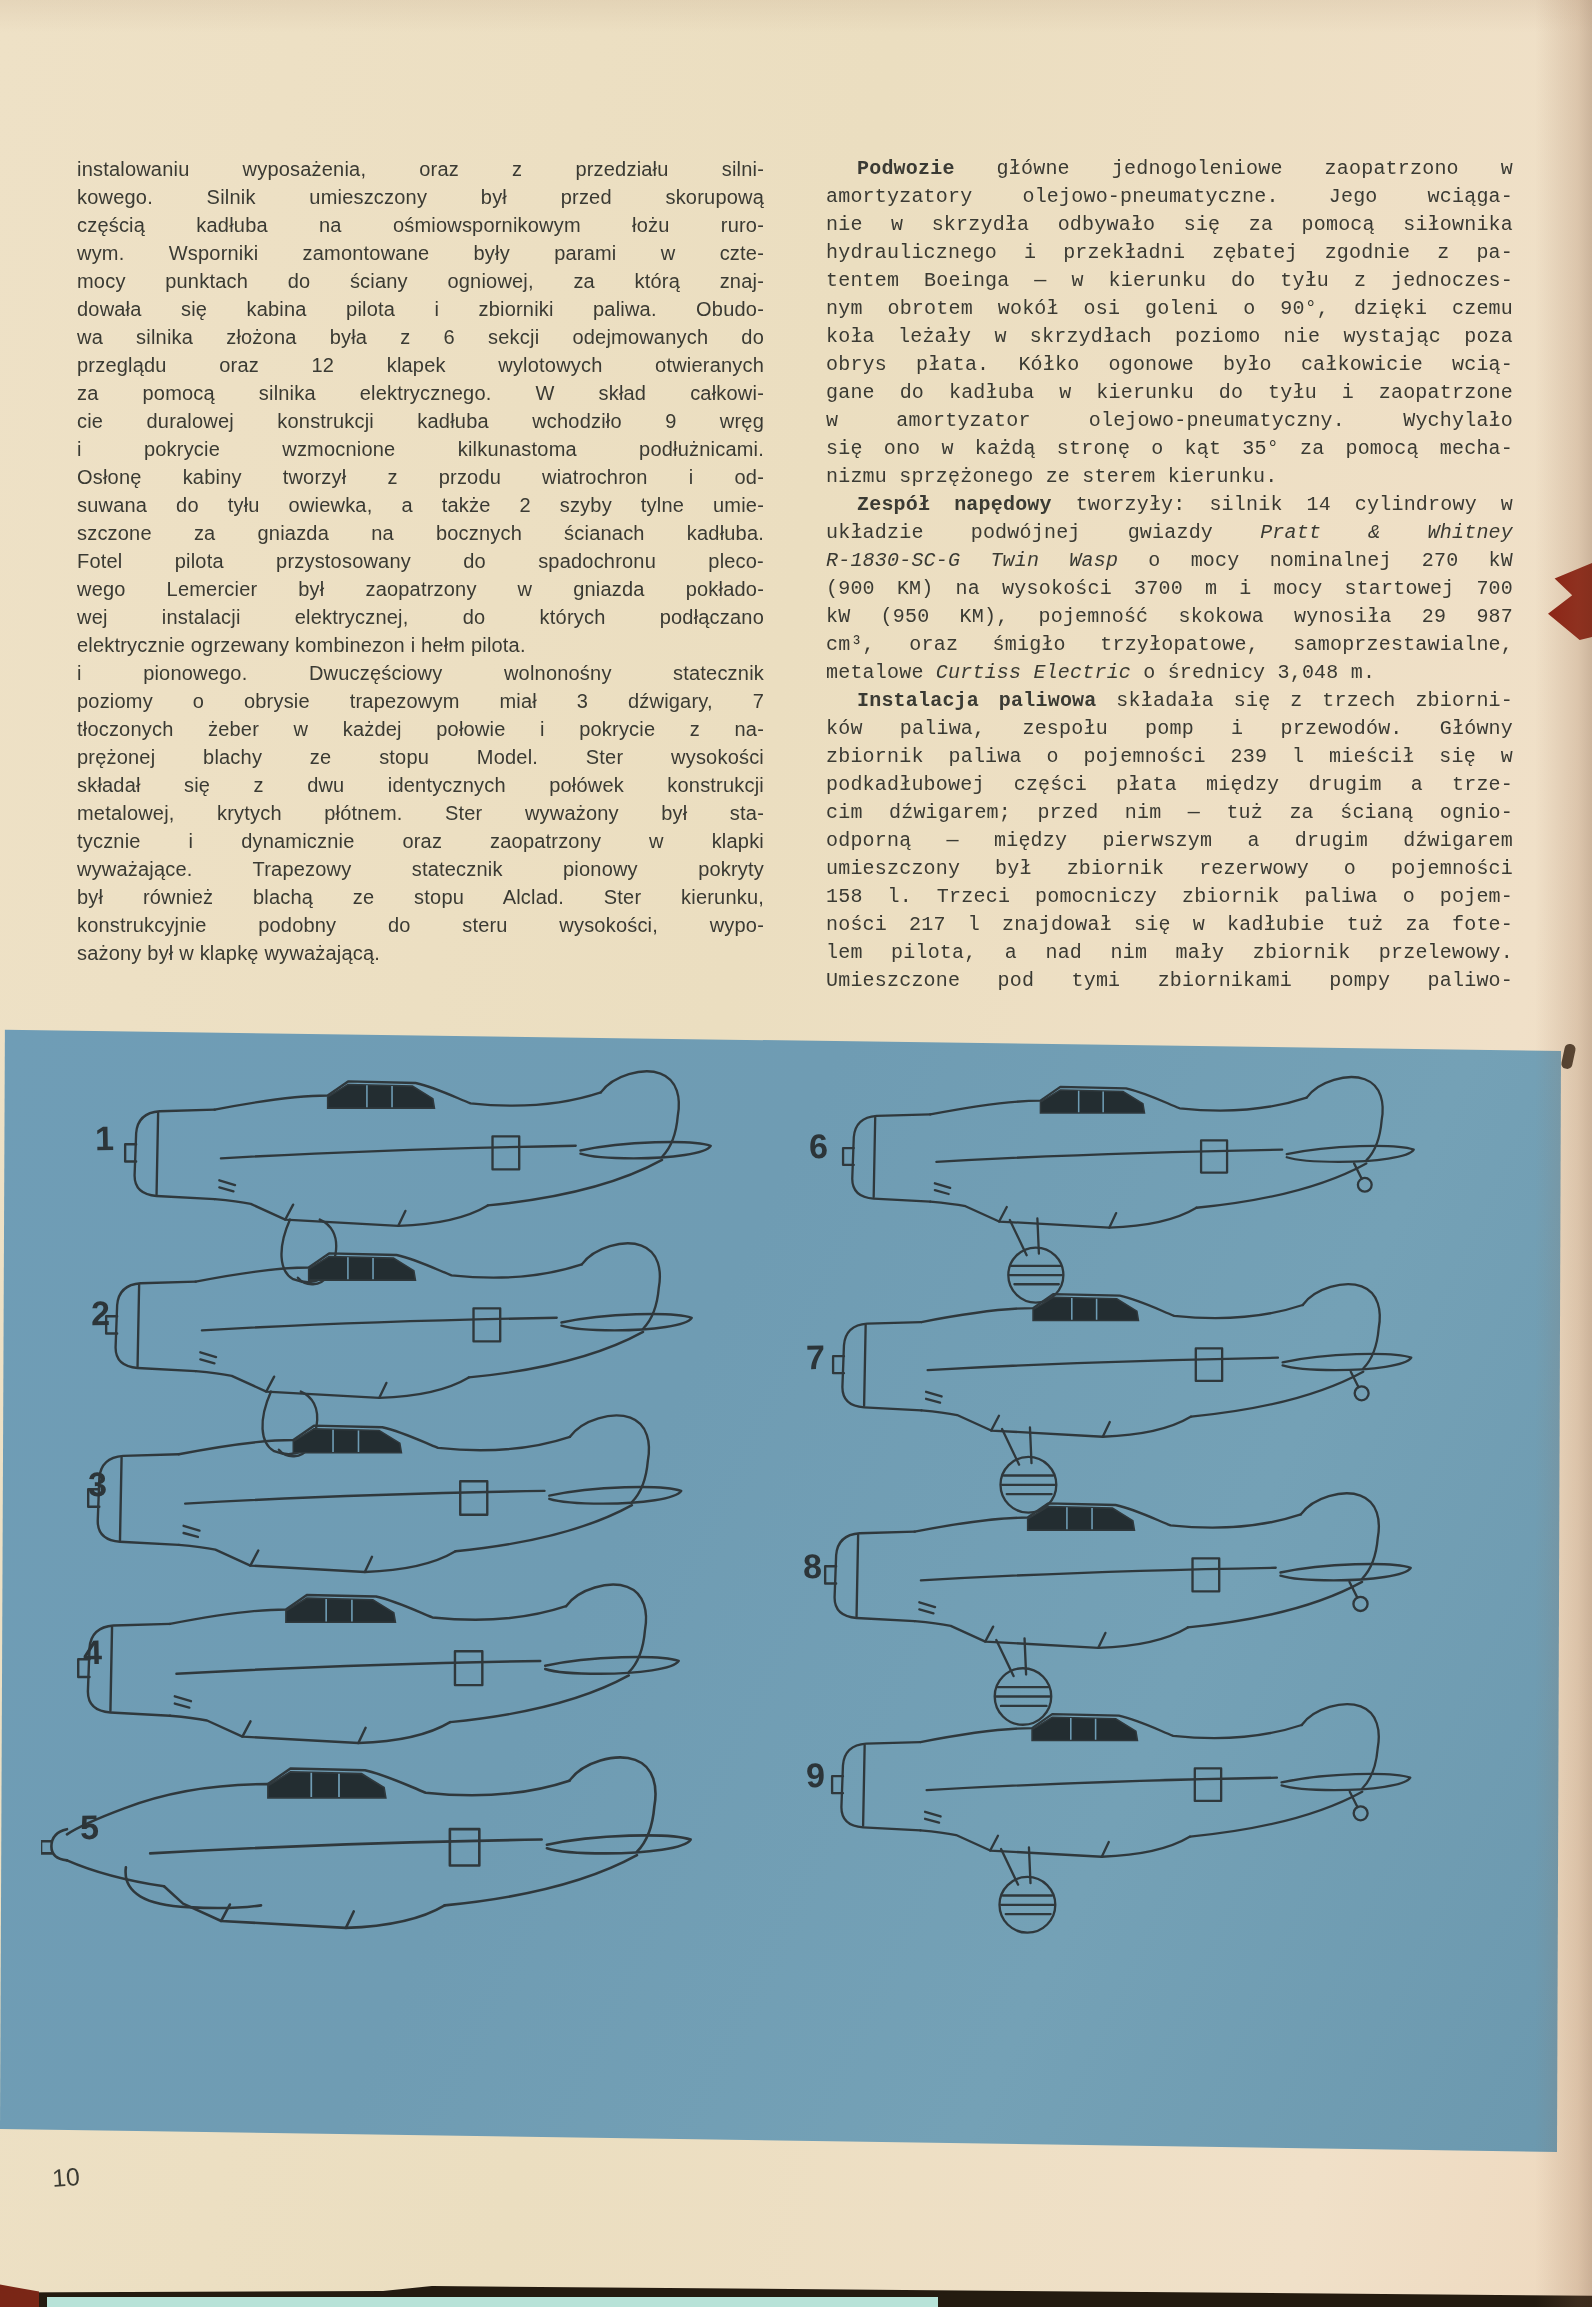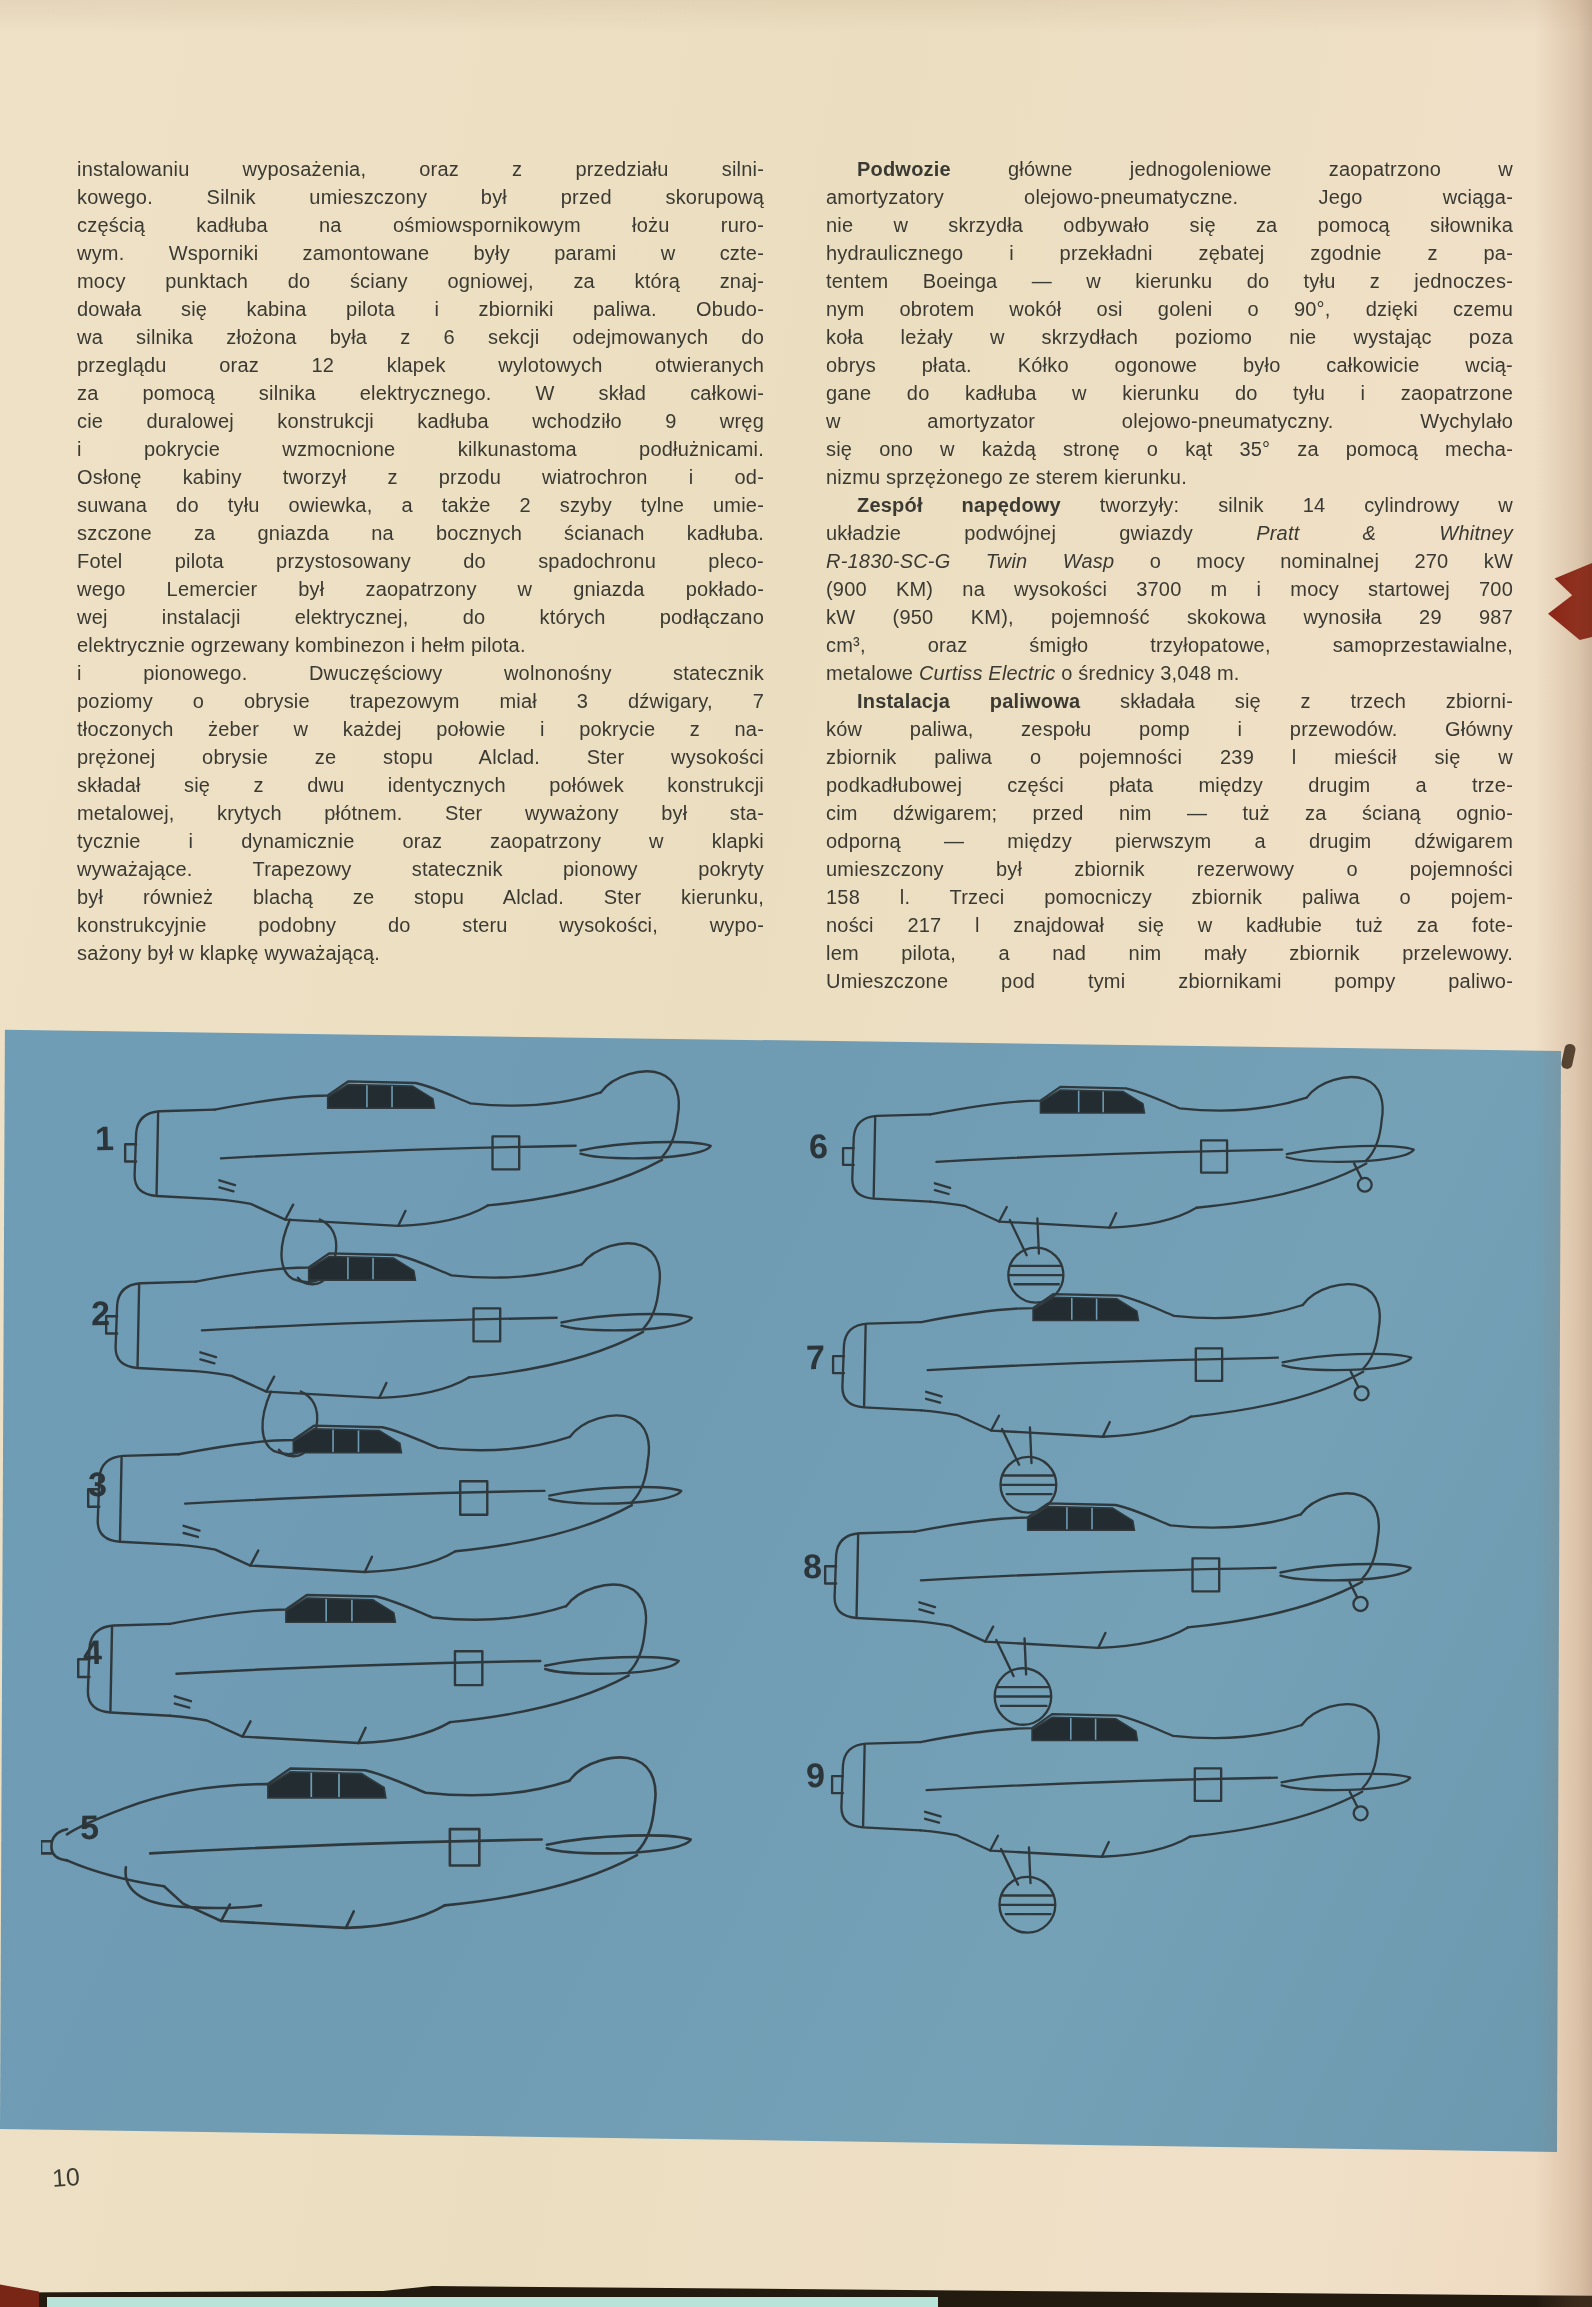--- a/index.html
+++ b/index.html
@@ -11,21 +11,21 @@
   .edge-shade-right{position:absolute;top:0;right:0;width:57px;height:100%;
         background:linear-gradient(90deg,rgba(140,100,70,0) 0%,rgba(150,105,75,.22) 75%,rgba(120,80,55,.30) 100%);
         pointer-events:none;z-index:6;}
   .edge-shade-top{position:absolute;top:0;left:0;width:100%;height:33px;
         background:linear-gradient(180deg,rgba(150,110,80,.10),rgba(150,110,80,0));z-index:6;}
 
   
   .col{position:absolute;top:155px;width:687px;color:#3a3a33;
        font-size:20px;line-height:28px;letter-spacing:0.2px;}
   .col-left{left:77px;}
-  .col-right{left:826px;}
+  .col-right{left:826px;font-family:Liberation Mono, monospace;}
   .line{text-align:justify;text-align-last:justify;white-space:nowrap;}
   .line.nojust{text-align-last:left;white-space:normal;}
   .line.indent{text-indent:31px;}
   .line .b{font-weight:700;}
   .line .i{font-style:italic;}
 
   
   .panel{position:absolute;left:0;top:1020px;width:1592px;height:1142px;
          background:linear-gradient(115deg,#6f9db6 0%,#6f9cb3 40%,#74a1b6 70%,#6b98ae 100%);
          clip-path:polygon(4.9px 9.8px,1561px 31px,1557px 1132px,0px 1109px);z-index:1;}
@@ -77,21 +77,21 @@
       <div class="line"><span>Osłonę kabiny tworzył z przodu wiatrochron i od-</span></div>
       <div class="line"><span>suwana do tyłu owiewka, a także 2 szyby tylne umie-</span></div>
       <div class="line"><span>szczone za gniazda na bocznych ścianach kadłuba.</span></div>
       <div class="line"><span>Fotel pilota przystosowany do spadochronu pleco-</span></div>
       <div class="line"><span>wego Lemercier był zaopatrzony w gniazda pokłado-</span></div>
       <div class="line"><span>wej instalacji elektrycznej, do których podłączano</span></div>
       <div class="line nojust"><span>elektrycznie ogrzewany kombinezon i hełm pilota.</span></div>
       <div class="line"><span>i pionowego. Dwuczęściowy wolnonośny statecznik</span></div>
       <div class="line"><span>poziomy o obrysie trapezowym miał 3 dźwigary, 7</span></div>
       <div class="line"><span>tłoczonych żeber w każdej połowie i pokrycie z na-</span></div>
-      <div class="line"><span>prężonej obrysie ze stopu Alclad. Ster wysokości</span></div>
+      <div class="line"><span>prężonej blachy ze stopu Model. Ster wysokości</span></div>
       <div class="line"><span>składał się z dwu identycznych połówek konstrukcji</span></div>
       <div class="line"><span>metalowej, krytych płótnem. Ster wyważony był sta-</span></div>
       <div class="line"><span>tycznie i dynamicznie oraz zaopatrzony w klapki</span></div>
       <div class="line"><span>wyważające. Trapezowy statecznik pionowy pokryty</span></div>
       <div class="line"><span>był również blachą ze stopu Alclad. Ster kierunku,</span></div>
       <div class="line"><span>konstrukcyjnie podobny do steru wysokości, wypo-</span></div>
       <div class="line nojust"><span>sażony był w klapkę wyważającą.</span></div>
     </div>
   <div class="col col-right">
       <div class="line indent"><span class="b">Podwozie</span><span> główne jednogoleniowe zaopatrzono w</span></div>

